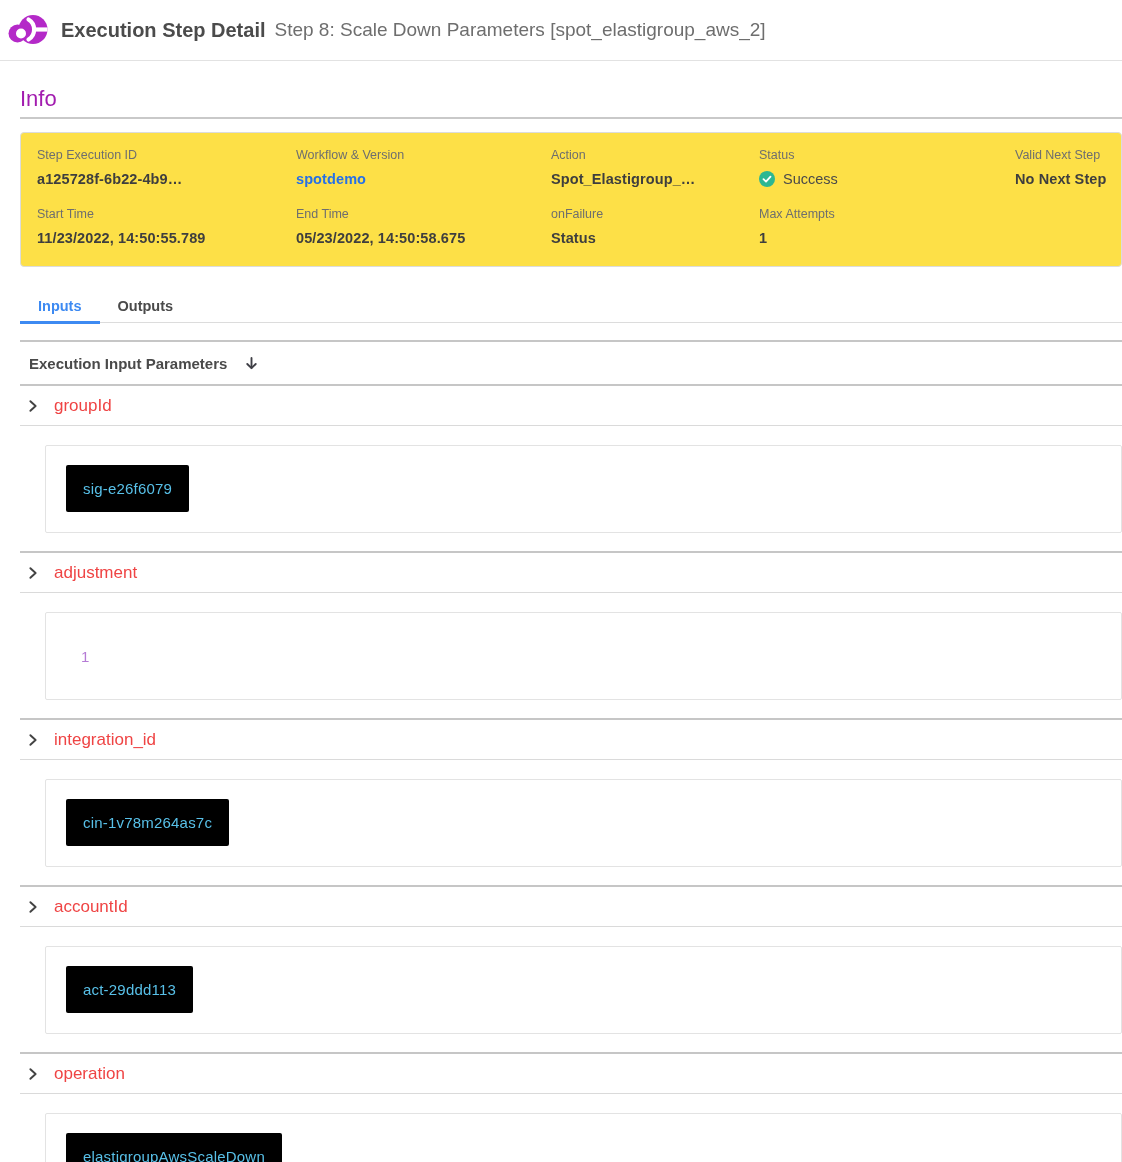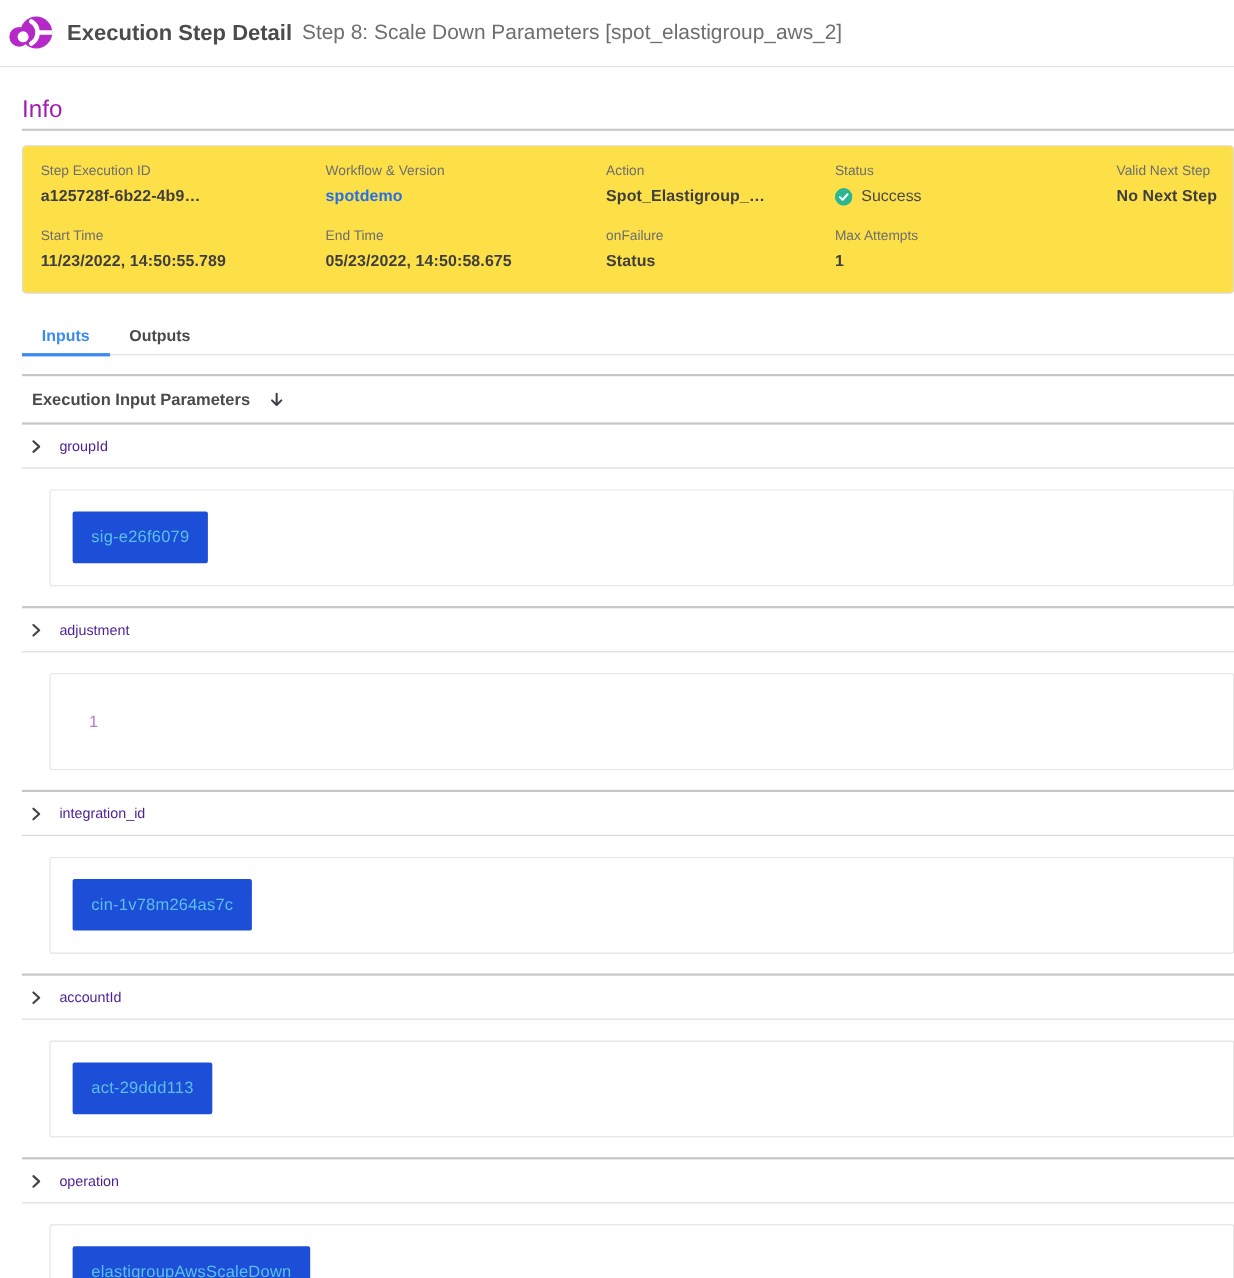--- a/index.html
+++ b/index.html
@@ -42,25 +42,25 @@
   
   .params-header { display: flex; align-items: center; gap: 17px; padding: 13px 0 12px 9px;
                    border-bottom: 2px solid #c6c6c6; }
   .params-title { font-size: 15px; font-weight: bold; color: #4a4a4a; }
   .down-arrow { cursor: pointer; line-height: 0; }
 
   .param-section { border-bottom: 2px solid #c6c6c6; }
   .param-header { display: flex; align-items: center; gap: 14px; height: 40px; padding-left: 6px;
                   border-bottom: 1px solid #dadada; cursor: pointer; }
   .chevron { line-height: 0; }
-  .param-name { font-size: 13px; color: #4c1d95; }
+  .param-name { font-size: 17px; color: #ef4444; }
   .param-body { padding: 19px 0 18px 25px; }
   .value-card { border: 1px solid #e3e3e3; border-radius: 2px; min-height: 88px; padding: 19px 20px; }
   .value-card.number-card { display: flex; align-items: center; padding: 0 0 0 35px; height: 88px; }
-  .chip { display: inline-block; background: #1d4ed8; border-radius: 2px; padding: 15px 17px;
+  .chip { display: inline-block; background: #000000; border-radius: 2px; padding: 15px 17px;
           font-size: 15px; color: #58c0e8; letter-spacing: .2px; }
   .number-value { font-size: 15px; color: #b57bd5; }
 </style>
 </head>
 <body>
 
 <div class="app-header">
   <span class="logo">
     <svg viewBox="0 0 40 37" width="40" height="37">
       <circle cx="25" cy="17.5" r="14.5" fill="#b429c8"></circle>

